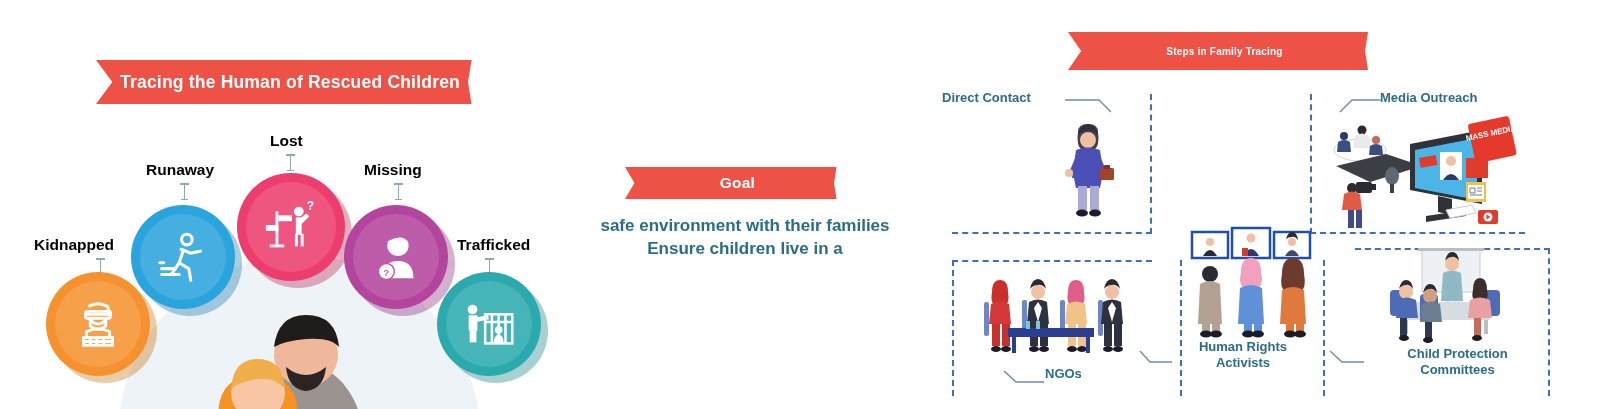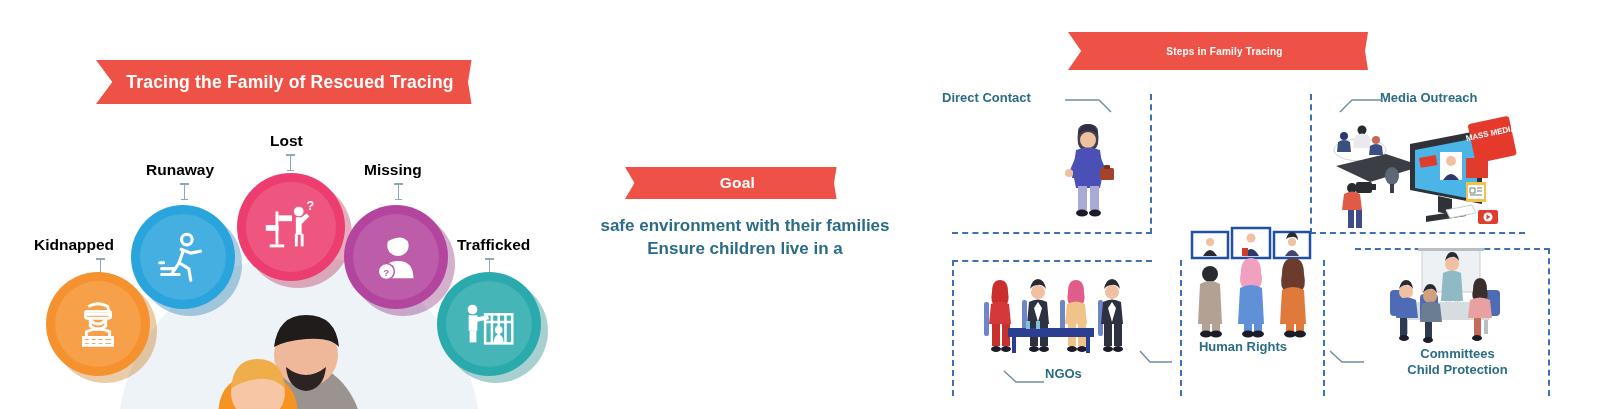--- a/index.html
+++ b/index.html
@@ -204,21 +204,21 @@
   #lbl-media    { left: 440px; top: 2px; text-align: right; }
   #lbl-ngos     { left: 105px; top: 278px; }
   #lbl-hra      { left: 228px; top: 251px; width: 150px; text-align:center;}
   #lbl-cpc      { left: 425px; top: 258px; width: 185px; text-align:center;}
 
   .illu { position: absolute; }
 </style>
 </head>
 <body>
 
-<div class="ribbon" id="ribbon-tracing">Tracing the Family of Rescued Tracing</div>
+<div class="ribbon" id="ribbon-tracing">Tracing the Human of Rescued Children</div>
 
 <div id="left-cluster">
 
   <div class="dome"></div>
   <svg class="illu" style="left:188px; top:165px; width:230px; height:245px;" viewBox="0 0 230 245">
 
     <ellipse cx="118" cy="160" rx="58" ry="80" fill="#9b9390"></ellipse>
     <circle cx="118" cy="70" r="32" fill="#f0b89a"></circle>
     <path d="M86 62 q4-32 32-32 q30 0 33 32 q-8 -10 -33 -8 q-22 2 -32 8z" fill="#201c1b"></path>
     <path d="M98 82 q20 16 40 0 q-2 22 -20 24 q-18 -2 -20 -24z" fill="#2b2422"></path>
@@ -490,20 +490,21 @@
 
     <rect x="30" y="50" width="86" height="9" fill="#2b3e8f"></rect>
     <rect x="34" y="59" width="4" height="16" fill="#2b3e8f"></rect>
     <rect x="108" y="59" width="4" height="16" fill="#2b3e8f"></rect>
     <rect x="48" y="43" width="4" height="8" fill="#7fc3d8"></rect>
     <rect x="58" y="43" width="4" height="8" fill="#7fc3d8"></rect>
   </svg>
 
   <div class="steplabel ctr" id="lbl-hra">
     <div>Human Rights</div>
+    <div>Activists</div>
   </div>
   <svg class="leader" style="left:198px; top:262px; width:34px; height:16px;" viewBox="0 0 34 16">
     <path d="M34 12 H12 L2 1"></path>
   </svg>
   <svg class="illu" style="left:236px; top:138px; width:155px; height:118px;" viewBox="0 0 155 118">
 
     <g stroke="#1f4fa8" stroke-width="2.5" fill="#ffffff">
       <rect x="16" y="6" width="36" height="26"></rect>
       <rect x="56" y="2" width="38" height="30"></rect>
       <rect x="98" y="6" width="36" height="26"></rect>
@@ -541,22 +542,22 @@
       <path d="M106 48 q0-16 11-16 q11 0 11 16 q3 14 -4 18 l-14 0 q-7 -4 -4 -18z" fill="#6b3b2e"></path>
       <path d="M106 64 q11-6 22 0 l2 34 l-26 0z" fill="#e07a3c"></path>
       <rect x="110" y="98" width="8" height="8" fill="#e07a3c"></rect>
       <rect x="120" y="98" width="8" height="8" fill="#e07a3c"></rect>
       <ellipse cx="114" cy="108" rx="6" ry="3.5" fill="#1c1c28"></ellipse>
       <ellipse cx="124" cy="108" rx="6" ry="3.5" fill="#1c1c28"></ellipse>
     </g>
   </svg>
 
   <div class="steplabel ctr" id="lbl-cpc">
+    <div>Child Protection</div>
     <div>Committees</div>
-    <div>Child Protection</div>
   </div>
   <svg class="leader" style="left:388px; top:262px; width:36px; height:16px;" viewBox="0 0 36 16">
     <path d="M36 12 H14 L2 1"></path>
   </svg>
   <svg class="illu" style="left:430px; top:160px; width:150px; height:98px;" viewBox="0 0 150 98">
 
     <rect x="52" y="0" width="58" height="44" fill="#eef1f3" stroke="#c9cdd4"></rect>
     <rect x="48" y="0" width="66" height="3" fill="#b8bfc6"></rect>
 
     <circle cx="82" cy="16" r="7" fill="#f0c0a0"></circle>

